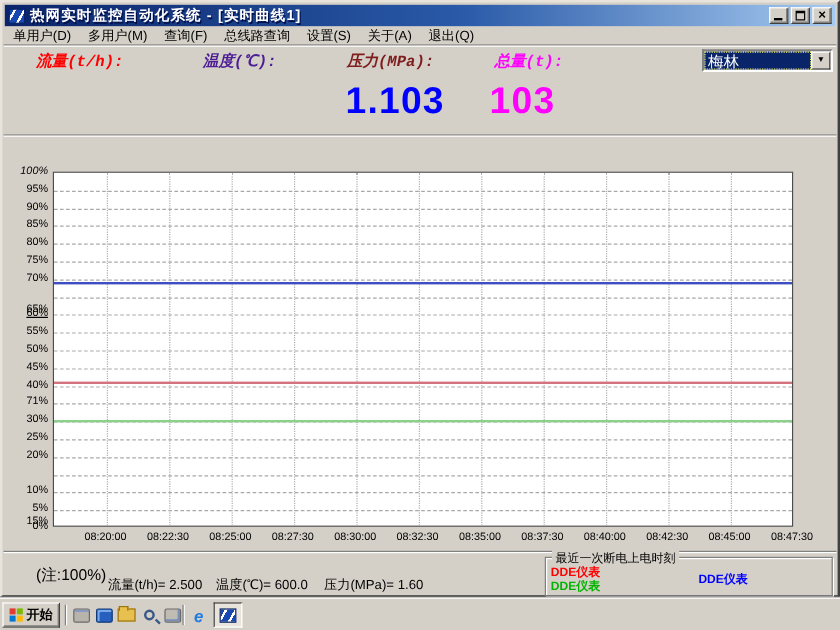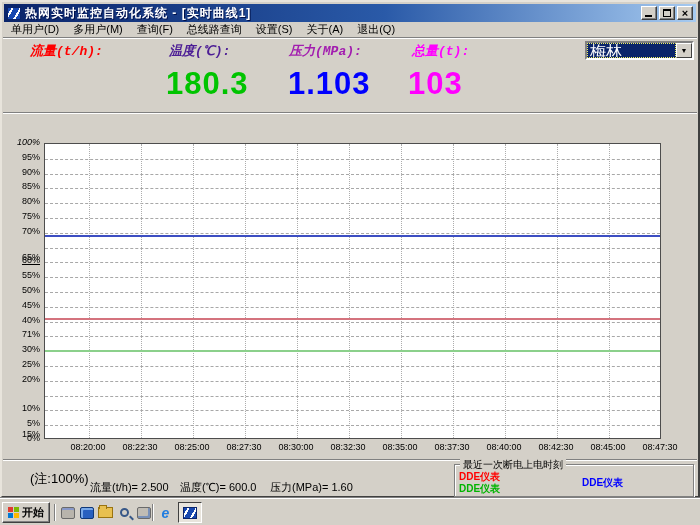--- a/index.html
+++ b/index.html
@@ -33,21 +33,21 @@
           border-top:1px solid #808080; border-bottom:1px solid #ffffff; }
 
   
   .r-label { position:absolute; top:40px; font-size:13px; font-weight:bold; font-style:italic; white-space:nowrap;font-family:Liberation Mono, monospace; }
   .r-value { position:absolute; top:64px; font-size:31px; font-weight:bold; letter-spacing:1px; white-space:nowrap; }
 
   
   .combo { position:absolute; left:583px; top:39px; width:109px; height:19px;
            background:#fff; border:2px solid; border-color:#808080 #ffffff #ffffff #808080;
            display:flex; align-items:stretch; }
-  .combo-sel { flex:1; background:#0a246a; color:#fff; font-size:16px; line-height:15px; padding-left:2px;
+  .combo-sel { flex:1; background:#0a246a; color:#fff; font-size:13px; line-height:15px; padding-left:2px;
                border:1px dotted #f0f060; white-space:nowrap; overflow:hidden; }
   .combo-btn { width:16px; background:#d4d0c8; border:1px solid; border-color:#ffffff #404040 #404040 #ffffff;
                font-size:7px; color:#000; display:flex; align-items:center; justify-content:center; }
 
   
   #plot { position:absolute; left:42px; top:141px; width:617px; height:296px;
           background:#ffffff; border:1px solid #4d4d4d; overflow:hidden; }
   .hgrid { position:absolute; left:0; right:0; height:0; border-top:1px dashed #a8a8a8; }
   .vgrid { position:absolute; top:0; bottom:0; width:0; border-left:1px dotted #adadad; }
   .sline { position:absolute; left:0; right:0; height:2px; }
@@ -136,24 +136,23 @@
       <span class="menu-item">查询(F)</span>
       <span class="menu-item">总线路查询</span>
       <span class="menu-item">设置(S)</span>
       <span class="menu-item">关于(A)</span>
       <span class="menu-item">退出(Q)</span>
     </div>
     <div class="etch" style="top:35px;"></div>
 
     <span class="r-label" style="left: 28px; color: rgb(255, 0, 0);">流量(t/h):</span>
     <span class="r-label" style="left: 167px; color: #4c1d95;">温度(℃):</span>
-    <span class="r-label" style="left: 287px; color: #a21caf;">压力(MPa):</span>
+    <span class="r-label" style="left: 287px; color: #7f1d1d;">压力(MPa):</span>
     <span class="r-label" style="left: 410px; color: rgb(255, 0, 255);">总量(t):</span>
 
-    <span class="r-value" style="left: 164px; color: rgb(0, 196, 0);">180.3</span>
     <span class="r-value" style="left: 286px; color: rgb(0, 0, 255);">1.103</span>
     <span class="r-value" style="left: 406px; color: rgb(255, 0, 255);">103</span>
 
     <div class="combo">
       <span class="combo-sel">梅林</span>
       <span class="combo-btn">
           <span>▼</span>
         </span>
     </div>
 

